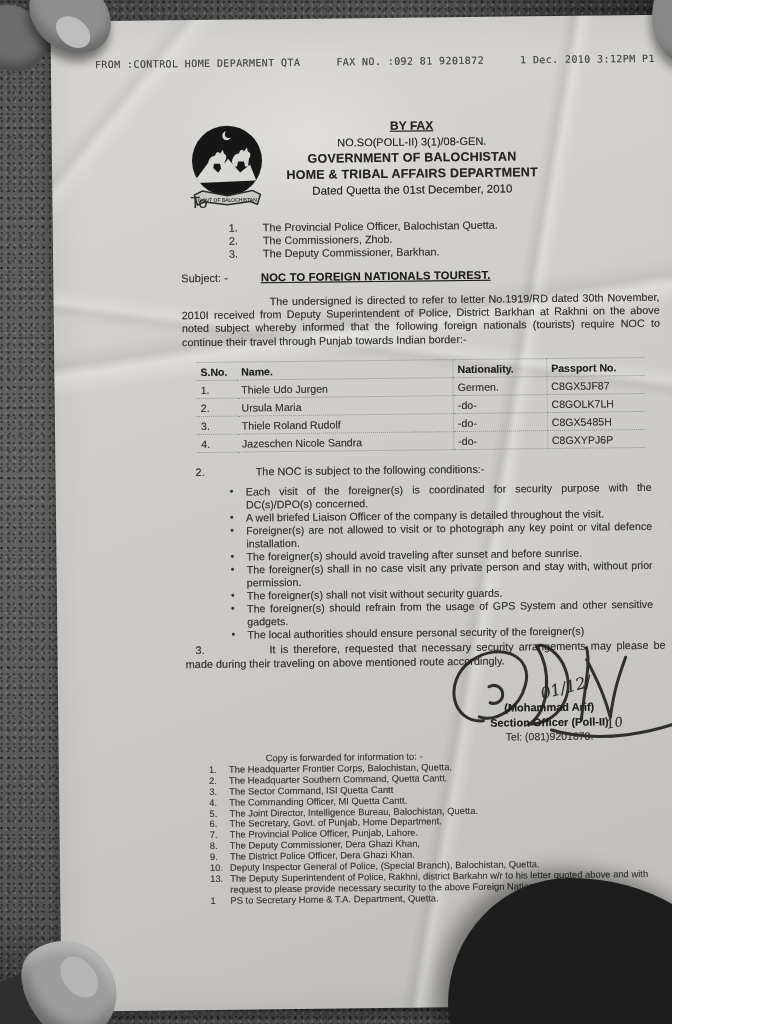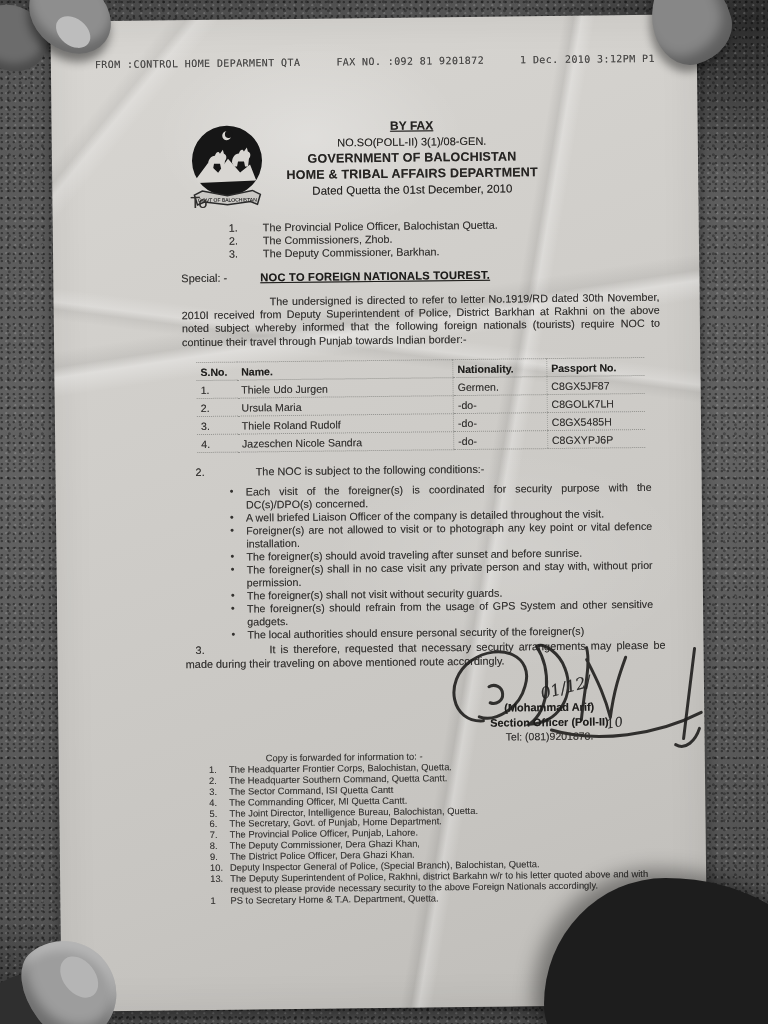--- a/index.html
+++ b/index.html
@@ -1,16 +1,16 @@
 <!DOCTYPE html>
 <html><head>
 <meta charset="utf-8">
 <style>
   html,body{margin:0;padding:0;}
-  .stage{position:relative;width:768px;height:1024px;overflow:hidden;
+  .stage{position:relative;width:672px;height:1024px;overflow:hidden;
     background-color:#5c5c5c;
     background-image:
       radial-gradient(circle at 30% 30%, rgba(0,0,0,.38) 0 .8px, transparent 1.6px),
       radial-gradient(circle at 70% 65%, rgba(255,255,255,.16) 0 .7px, transparent 1.5px),
       radial-gradient(circle at 15% 80%, rgba(0,0,0,.32) 0 .9px, transparent 1.7px),
       radial-gradient(circle at 85% 20%, rgba(0,0,0,.28) 0 1px, transparent 1.9px),
       radial-gradient(420px 260px at 98% 2%, rgba(0,0,0,.5), transparent 60%),
       radial-gradient(320px 220px at 100% 100%, rgba(0,0,0,.42), transparent 65%),
       radial-gradient(260px 180px at 0% 100%, rgba(0,0,0,.35), transparent 60%),
       linear-gradient(175deg,#434343 0,#575757 5%,#626262 45%,#585858 75%,#4a4a4a 100%);
@@ -130,21 +130,21 @@
           <span class="num">2.</span>
           <span>The Commissioners, Zhob.</span>
           </li>
         <li>
           <span class="num">3.</span>
           <span>The Deputy Commissioner, Barkhan.</span>
           </li>
       </ul>
 
       <div class="subj">
-        <span>Special: -</span>
+        <span>Subject: -</span>
         <span class="stext">NOC TO FOREIGN NATIONALS TOUREST.</span>
       </div>
 
       <p class="para1">The undersigned is directed to refer to letter No.1919/RD dated 30th November, 2010I received from Deputy Superintendent of Police, District Barkhan at Rakhni on the above noted subject whereby informed that the following foreign nationals (tourists) require NOC to continue their travel through Punjab towards Indian border:-</p>
 
       <table class="noc">
         <colgroup>
             <col class="col-sno">
             <col class="col-name">
             <col class="col-nat">

